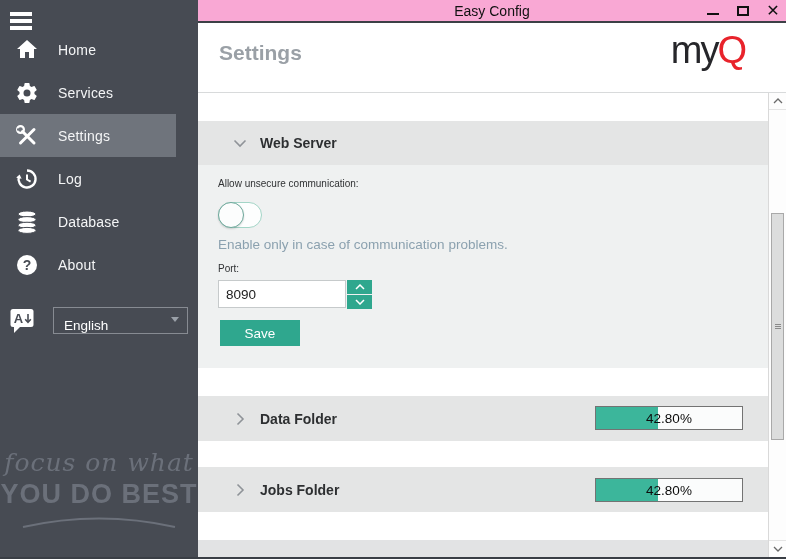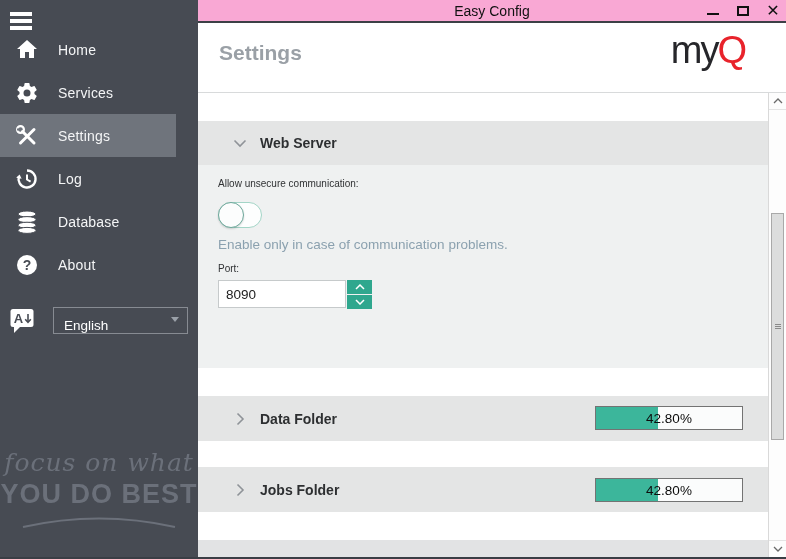--- a/index.html
+++ b/index.html
@@ -239,20 +239,21 @@
                   <polyline points="1,5 5,1 9,5" fill="none" stroke="#fff" stroke-width="1.5"></polyline>
                 </svg>
             </div>
             <div class="spin-btn spin-down">
               <svg width="10" height="6" viewBox="0 0 10 6">
                   <polyline points="1,1 5,5 9,1" fill="none" stroke="#fff" stroke-width="1.5"></polyline>
                 </svg>
             </div>
           </div>
         </div>
+        <button class="save-btn">Save</button>
       </div>
 
       <div class="section-header sh-data">
         <span class="section-chevron">
           <svg width="14" height="14" viewBox="0 0 14 14">
               <polyline points="4.5,1.5 10,7 4.5,12.5" fill="none" stroke="#8f9398" stroke-width="1.6"></polyline>
             </svg>
         </span>
         <span class="section-label">Data Folder</span>
         <div class="progressbar">

